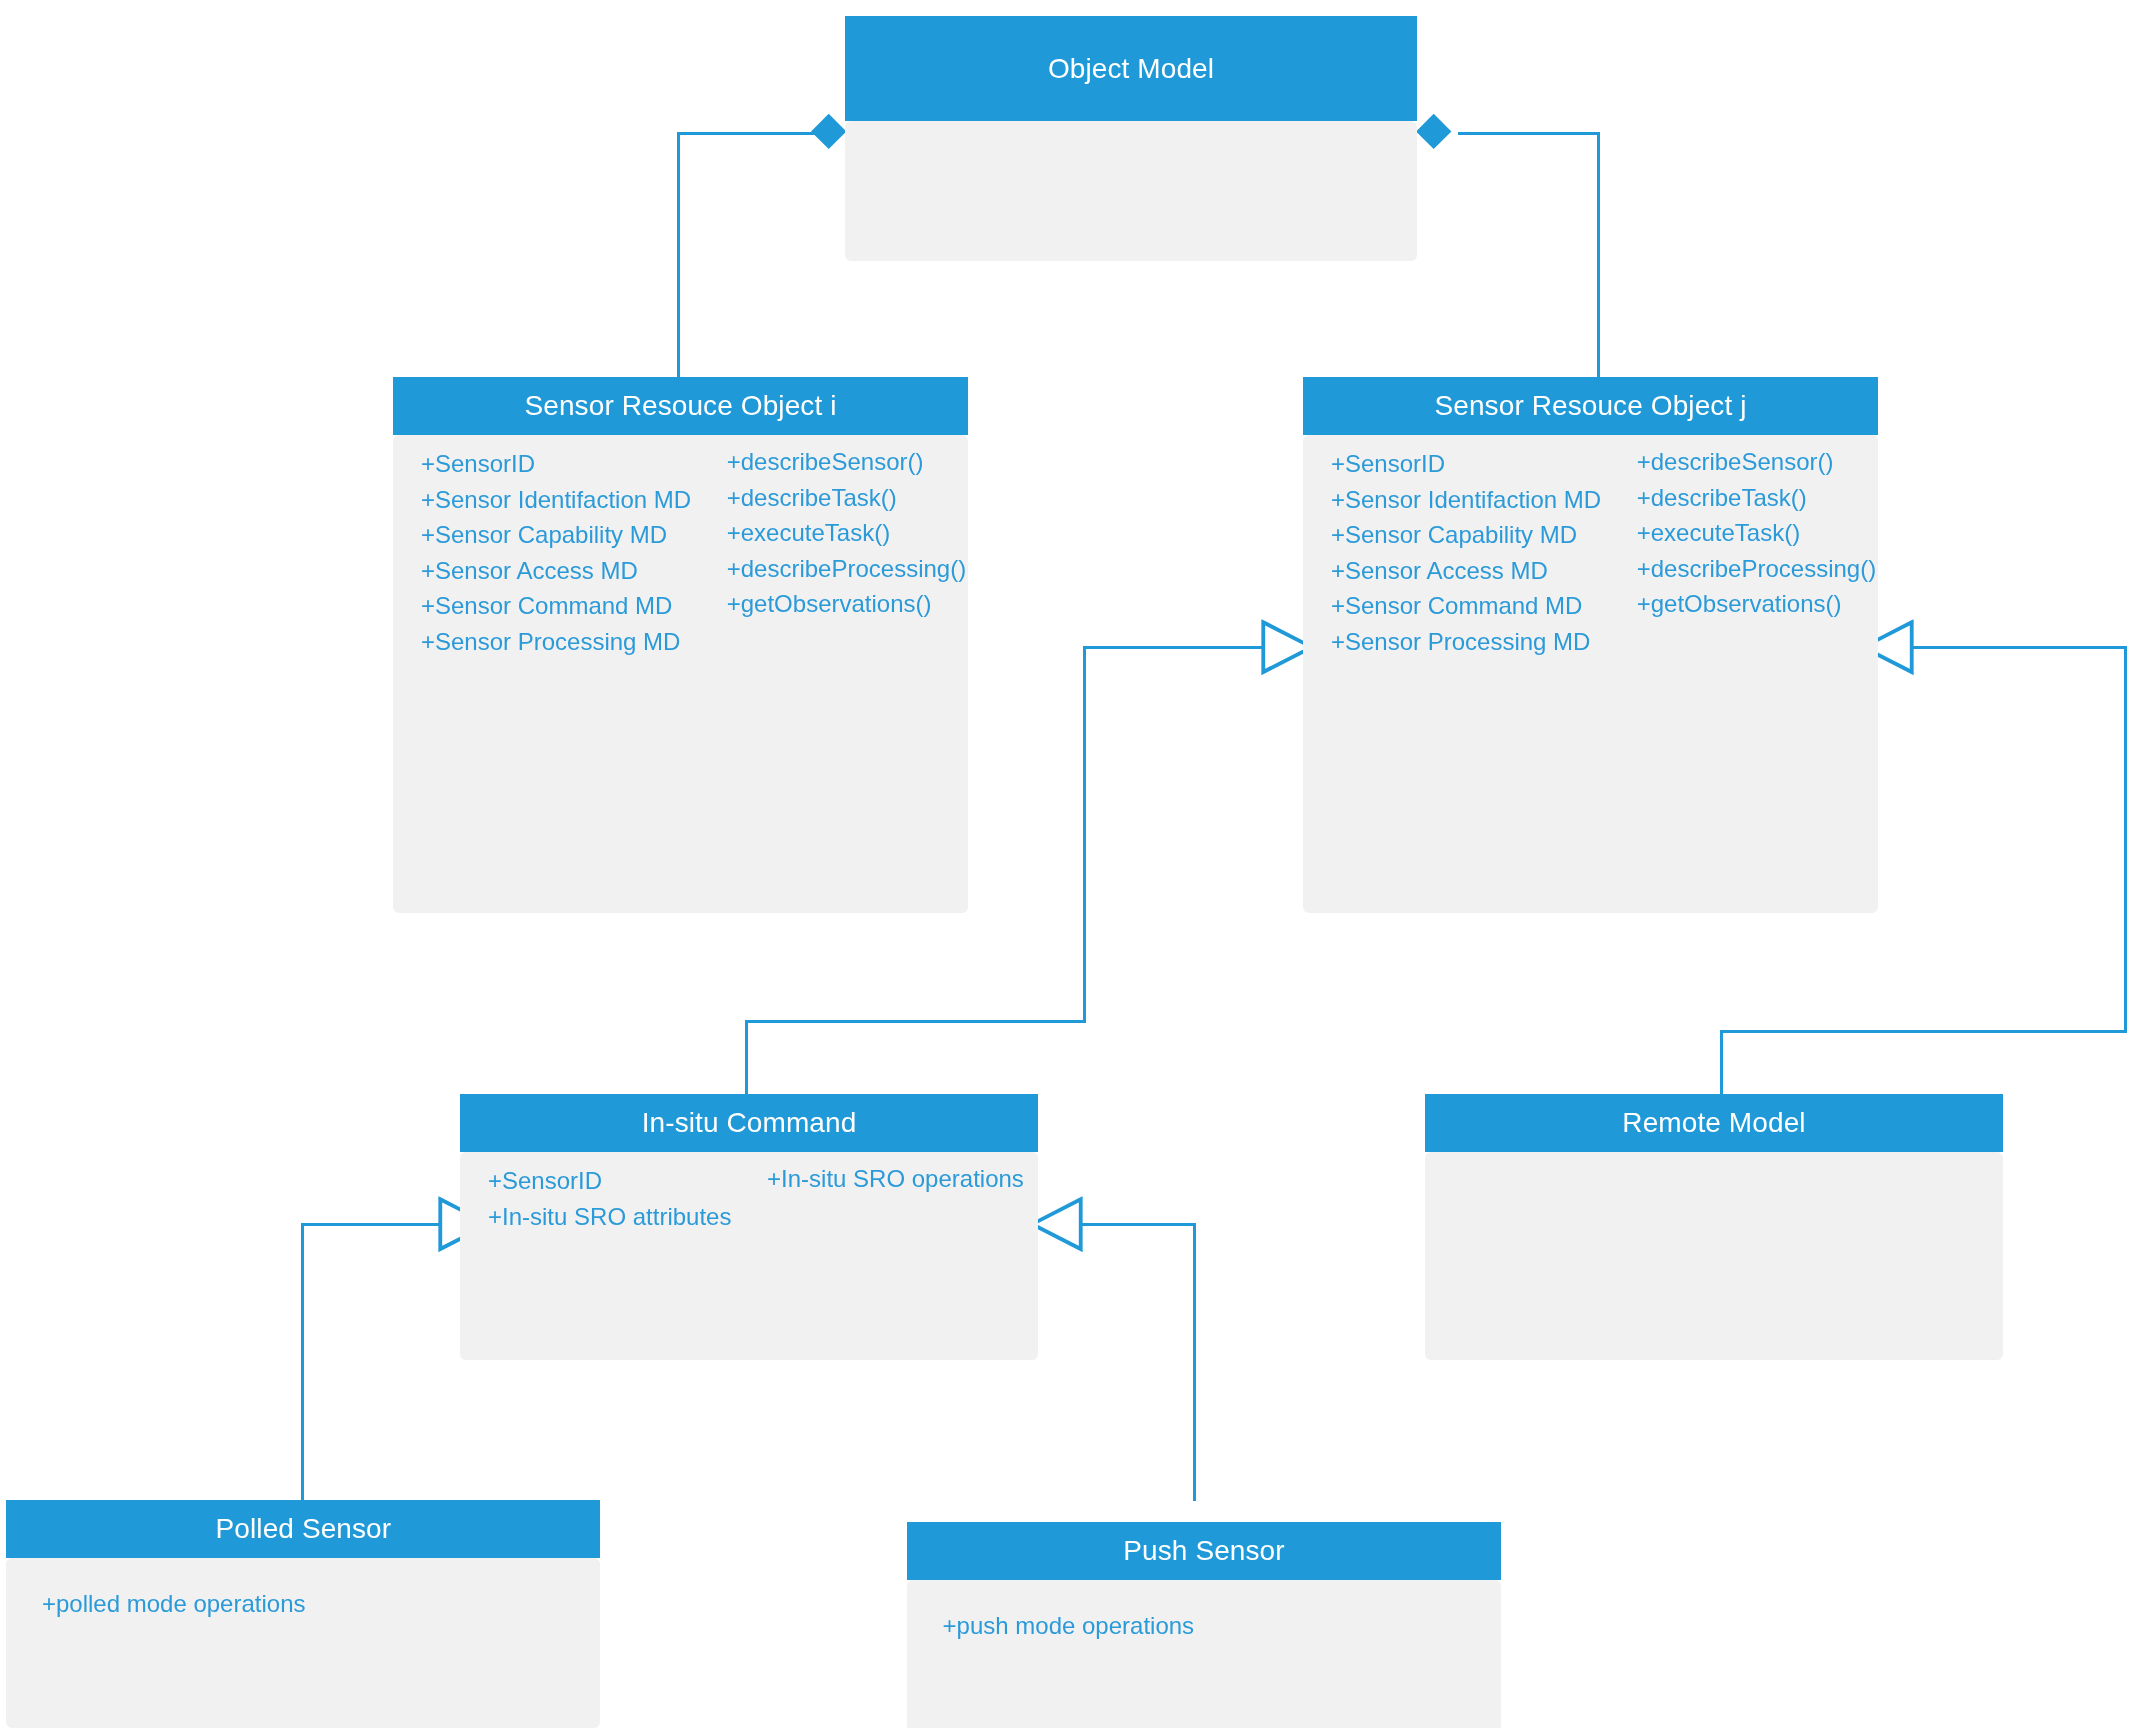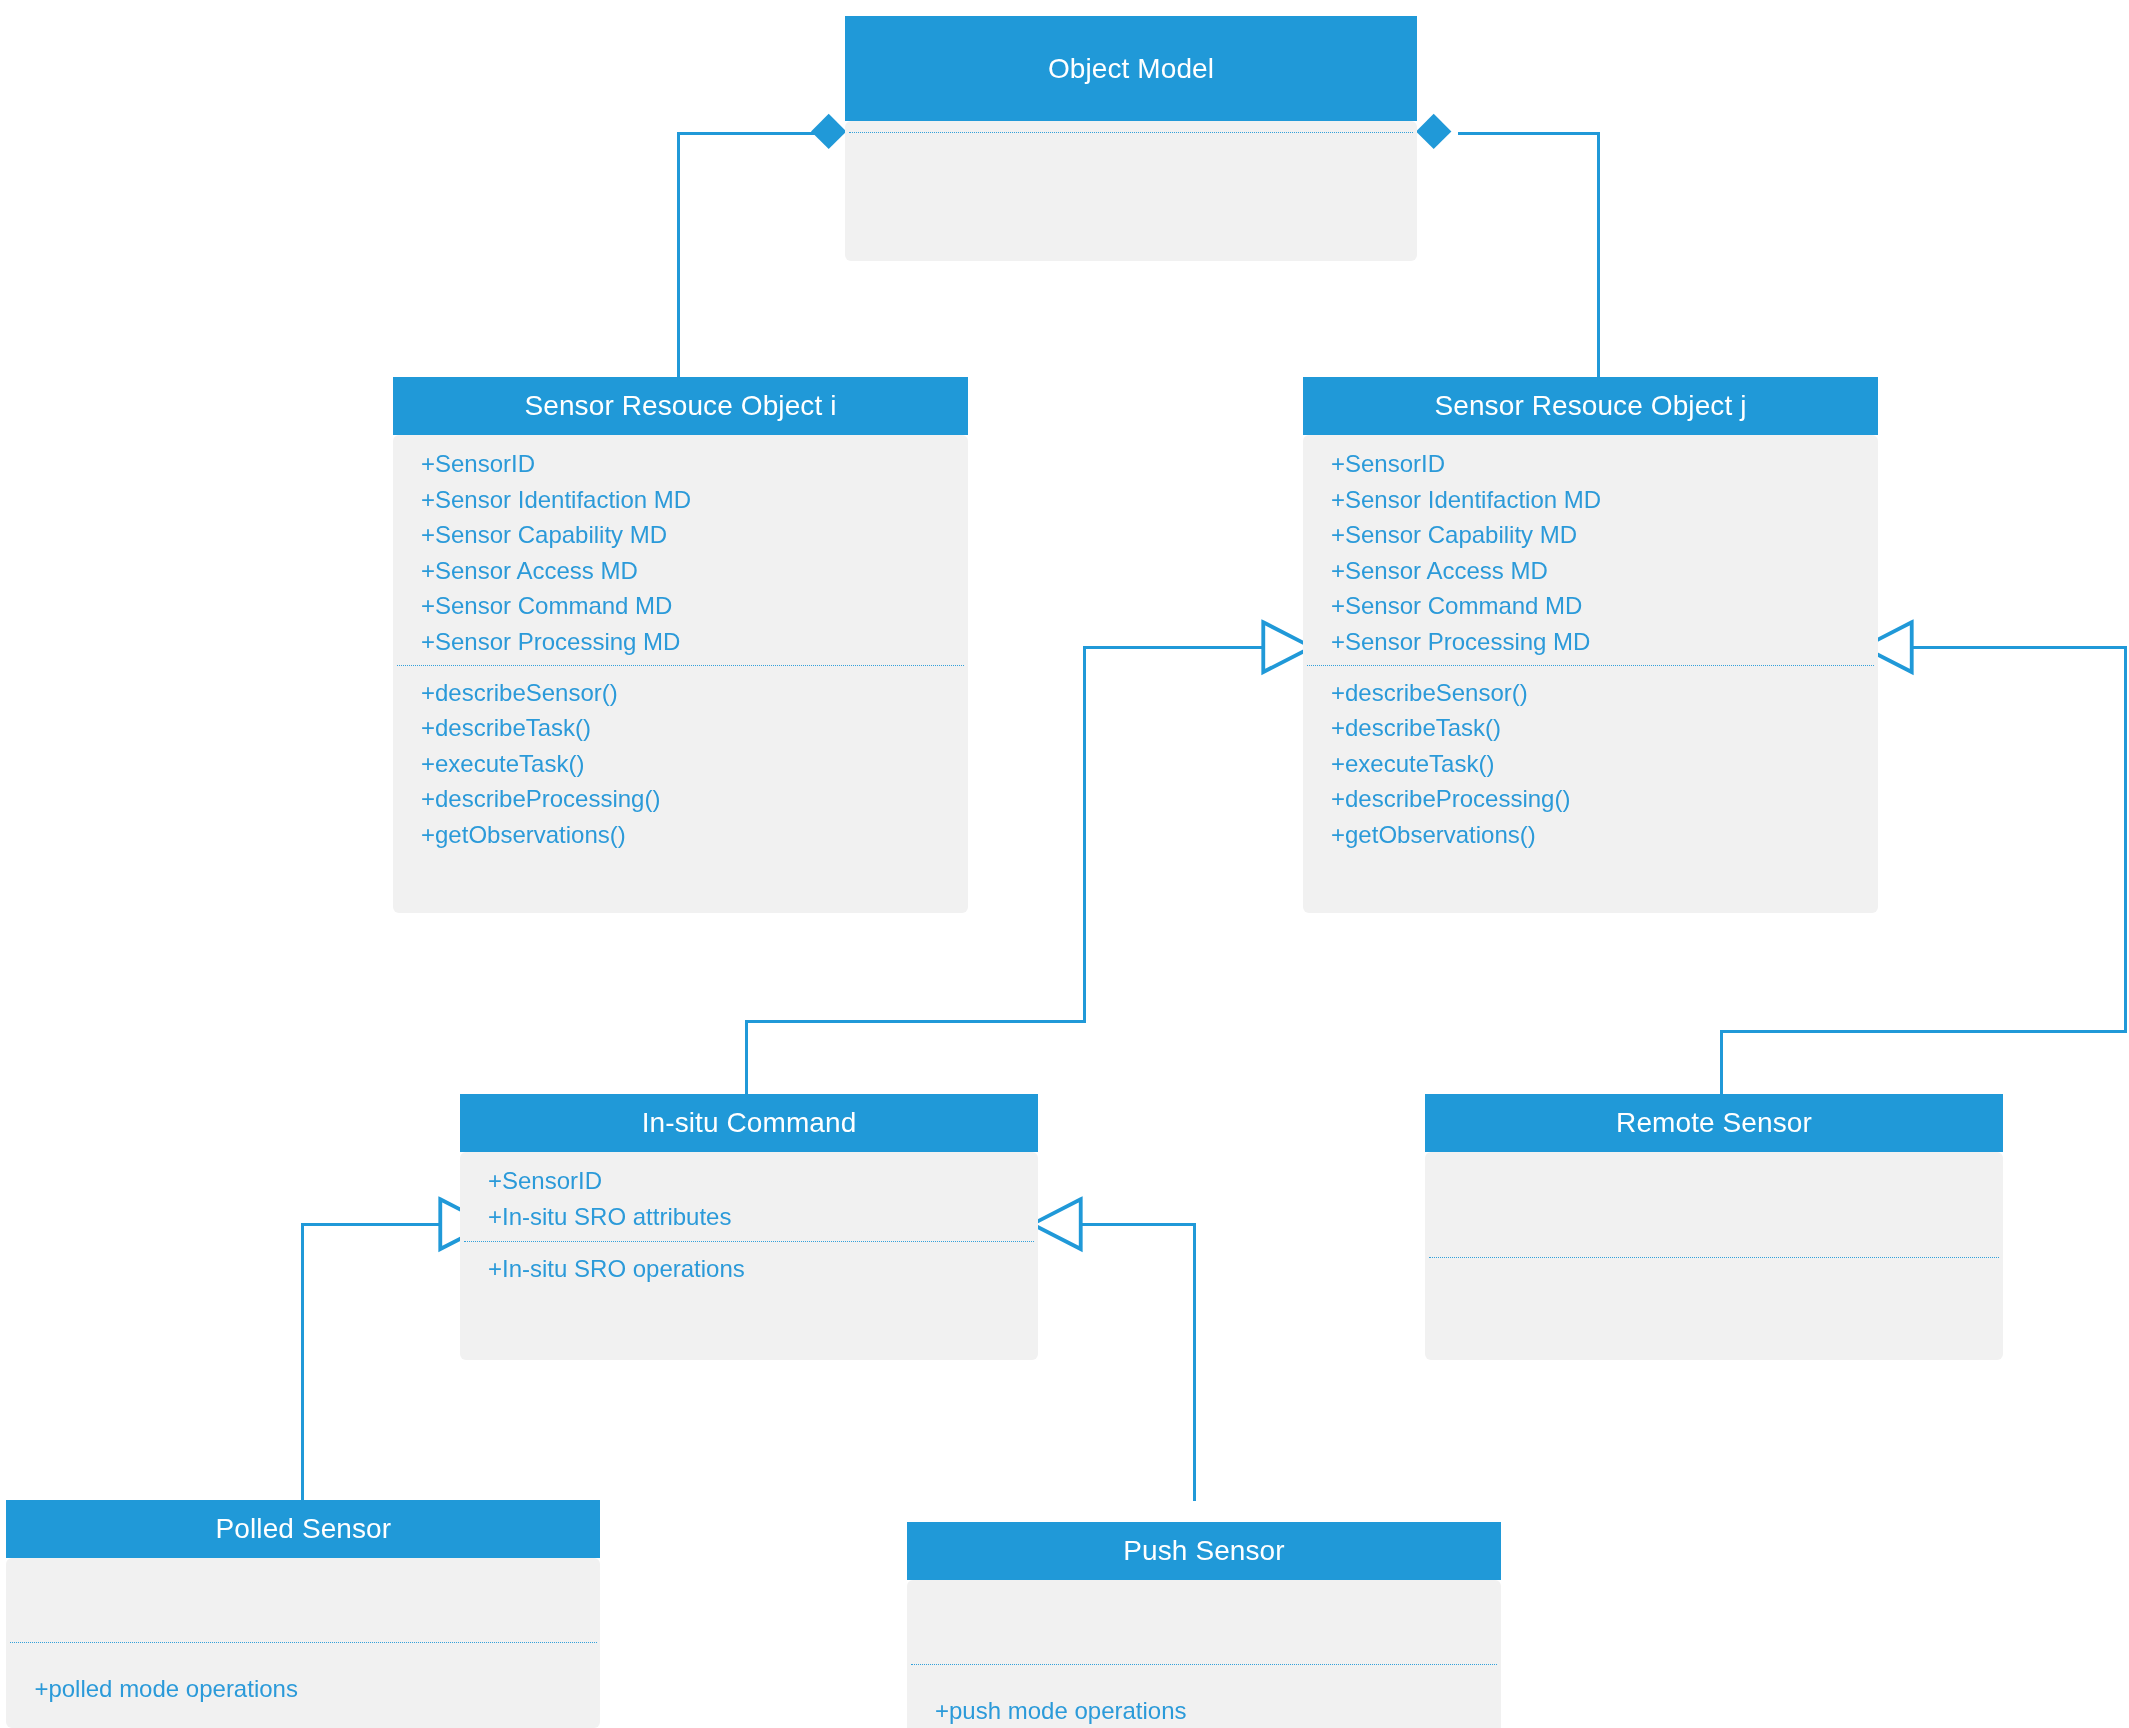--- a/index.html
+++ b/index.html
@@ -28,21 +28,21 @@
     justify-content: center;
     font-size: 28px;
     font-weight: 400;
     letter-spacing: 0.1px;
     box-sizing: border-box;
   }
   .uml-body {
     background: #f1f1f1;
     box-sizing: border-box;
     display: flex;
-    flex-direction: column;
+    flex-direction: row;
     border-radius: 6px;
   }
   .uml-compartment {
     box-sizing: border-box;
     padding: 0;
   }
   .uml-compartment.attrs {
     padding-top: 11.4px;
   }
   .uml-compartment.ops {
@@ -209,21 +209,21 @@
       </div>
       <div class="uml-sep" style="margin-top:6.4px;"></div>
       <div class="uml-compartment ops">
         <div class="uml-item">+In-situ SRO operations</div>
       </div>
     </div>
   </div>
 
   <div class="uml-class" style="left:1425px; top:1094px; width:578px; height:267px;">
     <div class="uml-header" style="height:58px;">
-      <span>Remote Sensor</span>
+      <span>Remote Model</span>
     </div>
     <div class="uml-body" style="height:208px;">
       <div class="uml-compartment attrs uml-spacer"></div>
       <div class="uml-sep"></div>
       <div class="uml-compartment ops uml-spacer"></div>
     </div>
   </div>
 
   <div class="uml-class" style="left:6.4px; top:1500px; width:594px; height:228px;">
     <div class="uml-header" style="height:58px;text-align:center;">

